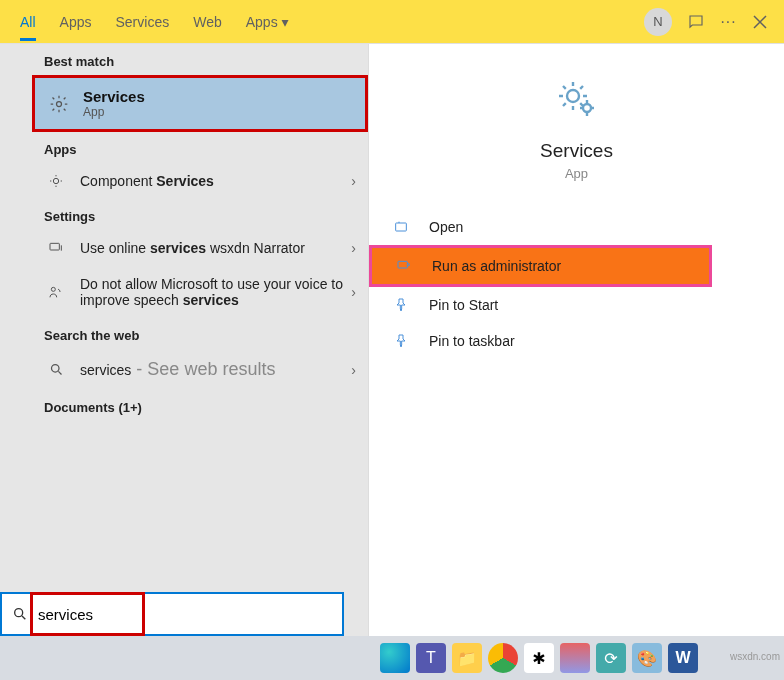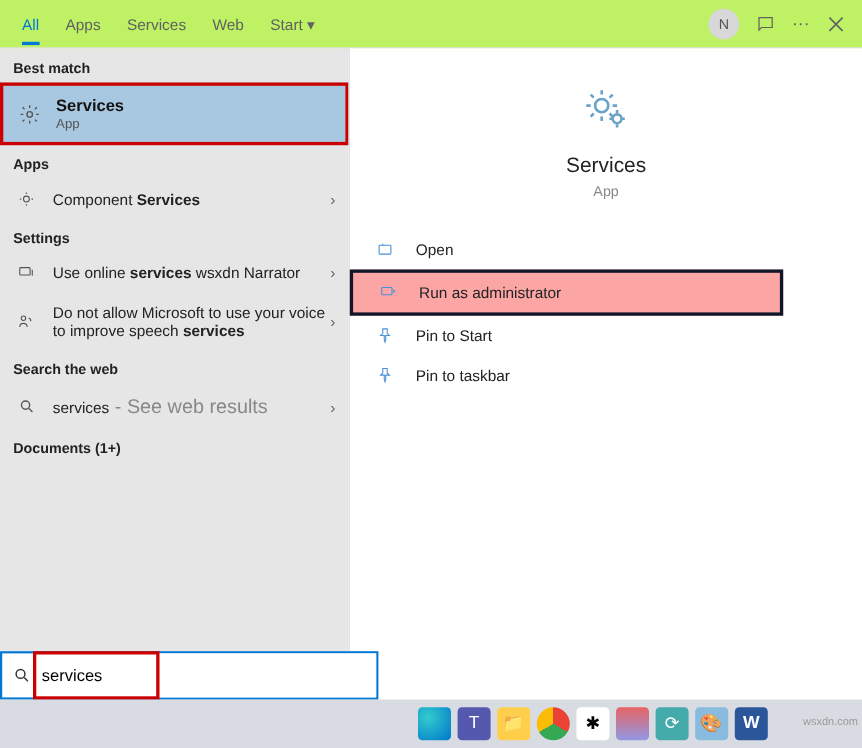--- a/index.html
+++ b/index.html
@@ -1,64 +1,64 @@
 <!DOCTYPE html>
 <html><head>
 <meta charset="utf-8">
 <style>
 * { margin:0; padding:0; box-sizing:border-box; font-family:"Segoe UI",sans-serif; }
 body { width:784px; height:680px; background:#f0f0f0; overflow:hidden; position:relative; }
-.tabs { display:flex; align-items:center; height:44px; background:#bef264; padding:0 8px; border-bottom:1px solid #e0e0e0; }
+.tabs { display:flex; align-items:center; height:44px; background:#fde047; padding:0 8px; border-bottom:1px solid #e0e0e0; }
 .tab { padding:10px 12px; font-size:14px; color:#616161; cursor:pointer; position:relative; }
 .tab.active { color:#0078d4; }
 .tab.active::after { content:""; position:absolute; bottom:-1px; left:12px; right:12px; height:3px; background:#0078d4; }
 .tabs-spacer { flex:1; }
 .badge-n { width:28px; height:28px; border-radius:50%; background:#d8d8d8; display:flex; align-items:center; justify-content:center; font-size:13px; color:#555; margin:0 8px; }
 .icon-btn { width:32px; height:32px; display:flex; align-items:center; justify-content:center; color:#616161; cursor:pointer; }
 .main { display:flex; height:592px; }
-.left { width:317px; background:#e6e6e6; overflow:hidden; }
+.left { width:368px; background:#e6e6e6; overflow:hidden;padding-left:32px; }
 .right { flex:1; background:#fff; border-left:1px solid #ddd; }
 .section-label { font-size:13px; font-weight:600; padding:10px 12px 6px; color:#222; }
 .best-match { display:flex; align-items:center; padding:10px 12px; background:#a8c7e0; border:3px solid #c00; box-sizing:border-box; }
 .gear-small { width:24px; height:24px; display:flex; align-items:center; justify-content:center; color:#555; }
 .bm-text { margin-left:12px; }
 .bm-title { font-size:15px; font-weight:600; color:#111; }
 .bm-sub { font-size:12px; color:#555; }
 .row { display:flex; align-items:center; padding:10px 12px; cursor:pointer;justify-content:flex-end; }
 .row-icon { width:24px; display:flex; justify-content:center; color:#555; }
 .row-text { flex:1; font-size:14px; color:#222; margin-left:12px; }
 .row-text b { font-weight:600; }
 .chev { color:#666; font-size:14px; }
 .web-sub { color:#888; font-size:18px; }
 .details { text-align:center; padding:32px 0 16px; }
 .big-gear { width:48px; height:48px; margin:0 auto 16px; color:#6aa3c9; }
 .details-title { font-size:19px; color:#222; margin-bottom:4px; }
 .details-sub { font-size:13px; color:#888; }
 .actions { padding:12px 0; }
 .action { display:flex; align-items:flex-start; padding:10px 24px; cursor:pointer; font-size:14px; color:#222; }
-.action.hl { background:#fca5a5; border:3px solid #0f172a; margin-right:72px; }
+.action.hl { background:#f97316; border:3px solid #ec4899; margin-right:72px; }
 .action-icon { width:20px; margin-right:16px; color:#4a90d9; }
 .search-bar { position:absolute; bottom:44px; left:0; width:344px; height:44px; border:2px solid #0078d4; background:#fff; display:flex; align-items:center; }
 .search-icon { padding:0 10px; color:#333; }
 .search-input { border:none; outline:none; font-size:15px; flex:1; height:100%; }
 .query-red { position:absolute; left:30px; bottom:44px; width:115px; height:44px; border:3px solid #c00; pointer-events:none; }
 .taskbar { position:absolute; bottom:0; left:0; right:0; height:44px; background:#d8dce2; display:flex; align-items:center; padding-left:380px; gap:6px; }
 .tb-icon { width:30px; height:30px; border-radius:4px; display:flex; align-items:center; justify-content:center; font-size:16px; }
 .watermark { position:absolute; bottom:18px; right:4px; font-size:10px; color:#999; }
 svg { display:block; }
 </style>
 </head>
 <body>
 
 <div class="tabs">
   <div class="tab active">All</div>
   <div class="tab">Apps</div>
   <div class="tab">Services</div>
   <div class="tab">Web</div>
-  <div class="tab">Start ▾</div>
+  <div class="tab">Apps ▾</div>
   <div class="tabs-spacer"></div>
   <div class="badge-n">N</div>
   <div class="icon-btn">
       <svg width="18" height="18" viewBox="0 0 24 24" fill="none" stroke="currentColor" stroke-width="1.5">
         <path d="M4 4h16v12H7l-3 3z"></path>
       </svg>
     </div>
   <div class="icon-btn">···</div>
   <div class="icon-btn">
       <svg width="14" height="14" viewBox="0 0 14 14" stroke="currentColor" stroke-width="1.5">

